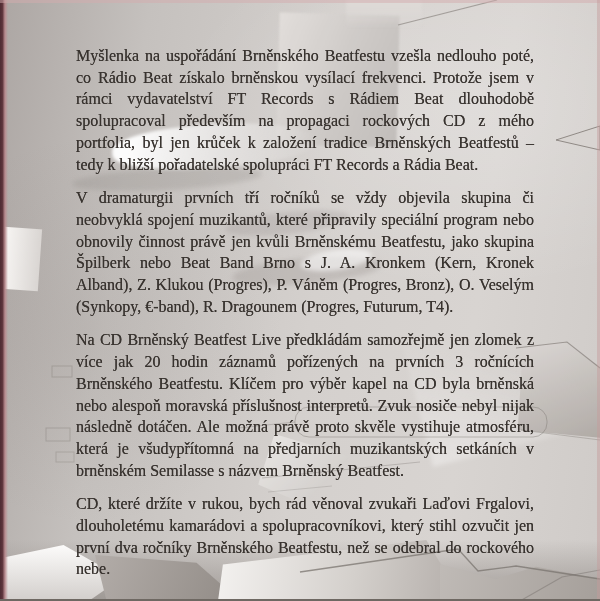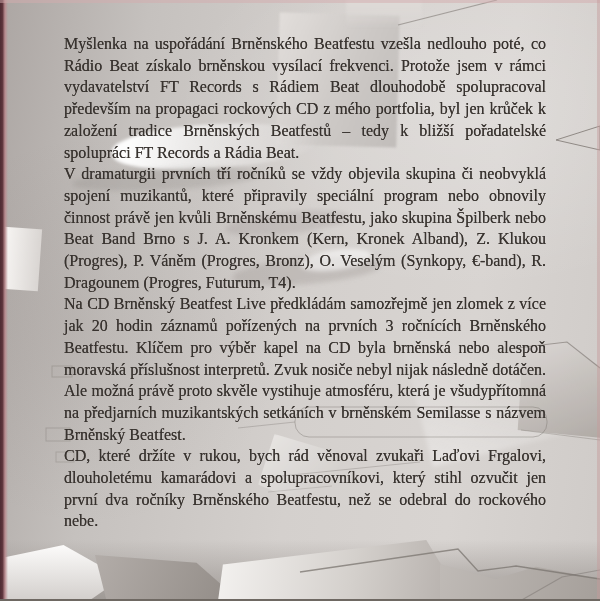--- a/index.html
+++ b/index.html
@@ -61,21 +61,21 @@
     clip-path:polygon(0 25%,35% 55%,60% 30%,100% 55%,100% 100%,0 100%);
     background:linear-gradient(110deg,#c0bbb7,#a59f9a);filter:blur(.4px);}
   .line-art{left:0;top:0;width:600px;height:601px;}
   
   .text-block{
     position:absolute;left:64px;top:33px;width:482px;
     font-size:16px;line-height:21.7px;color:#38332f;
     text-align:justify;
     text-shadow:0 0 .5px rgba(56,51,47,.85);
   }
-  .text-block p{margin:0;}
+  .text-block p{margin:12px;}
 </style>
 </head>
 <body>
 
 <div style="position:absolute;inset:0;">
 
   <div class="shape top-rect"></div>
   <div class="shape top-col"></div>
   <div class="shape swoosh-bright"></div>
   <div class="shape swoosh-g1"></div>

